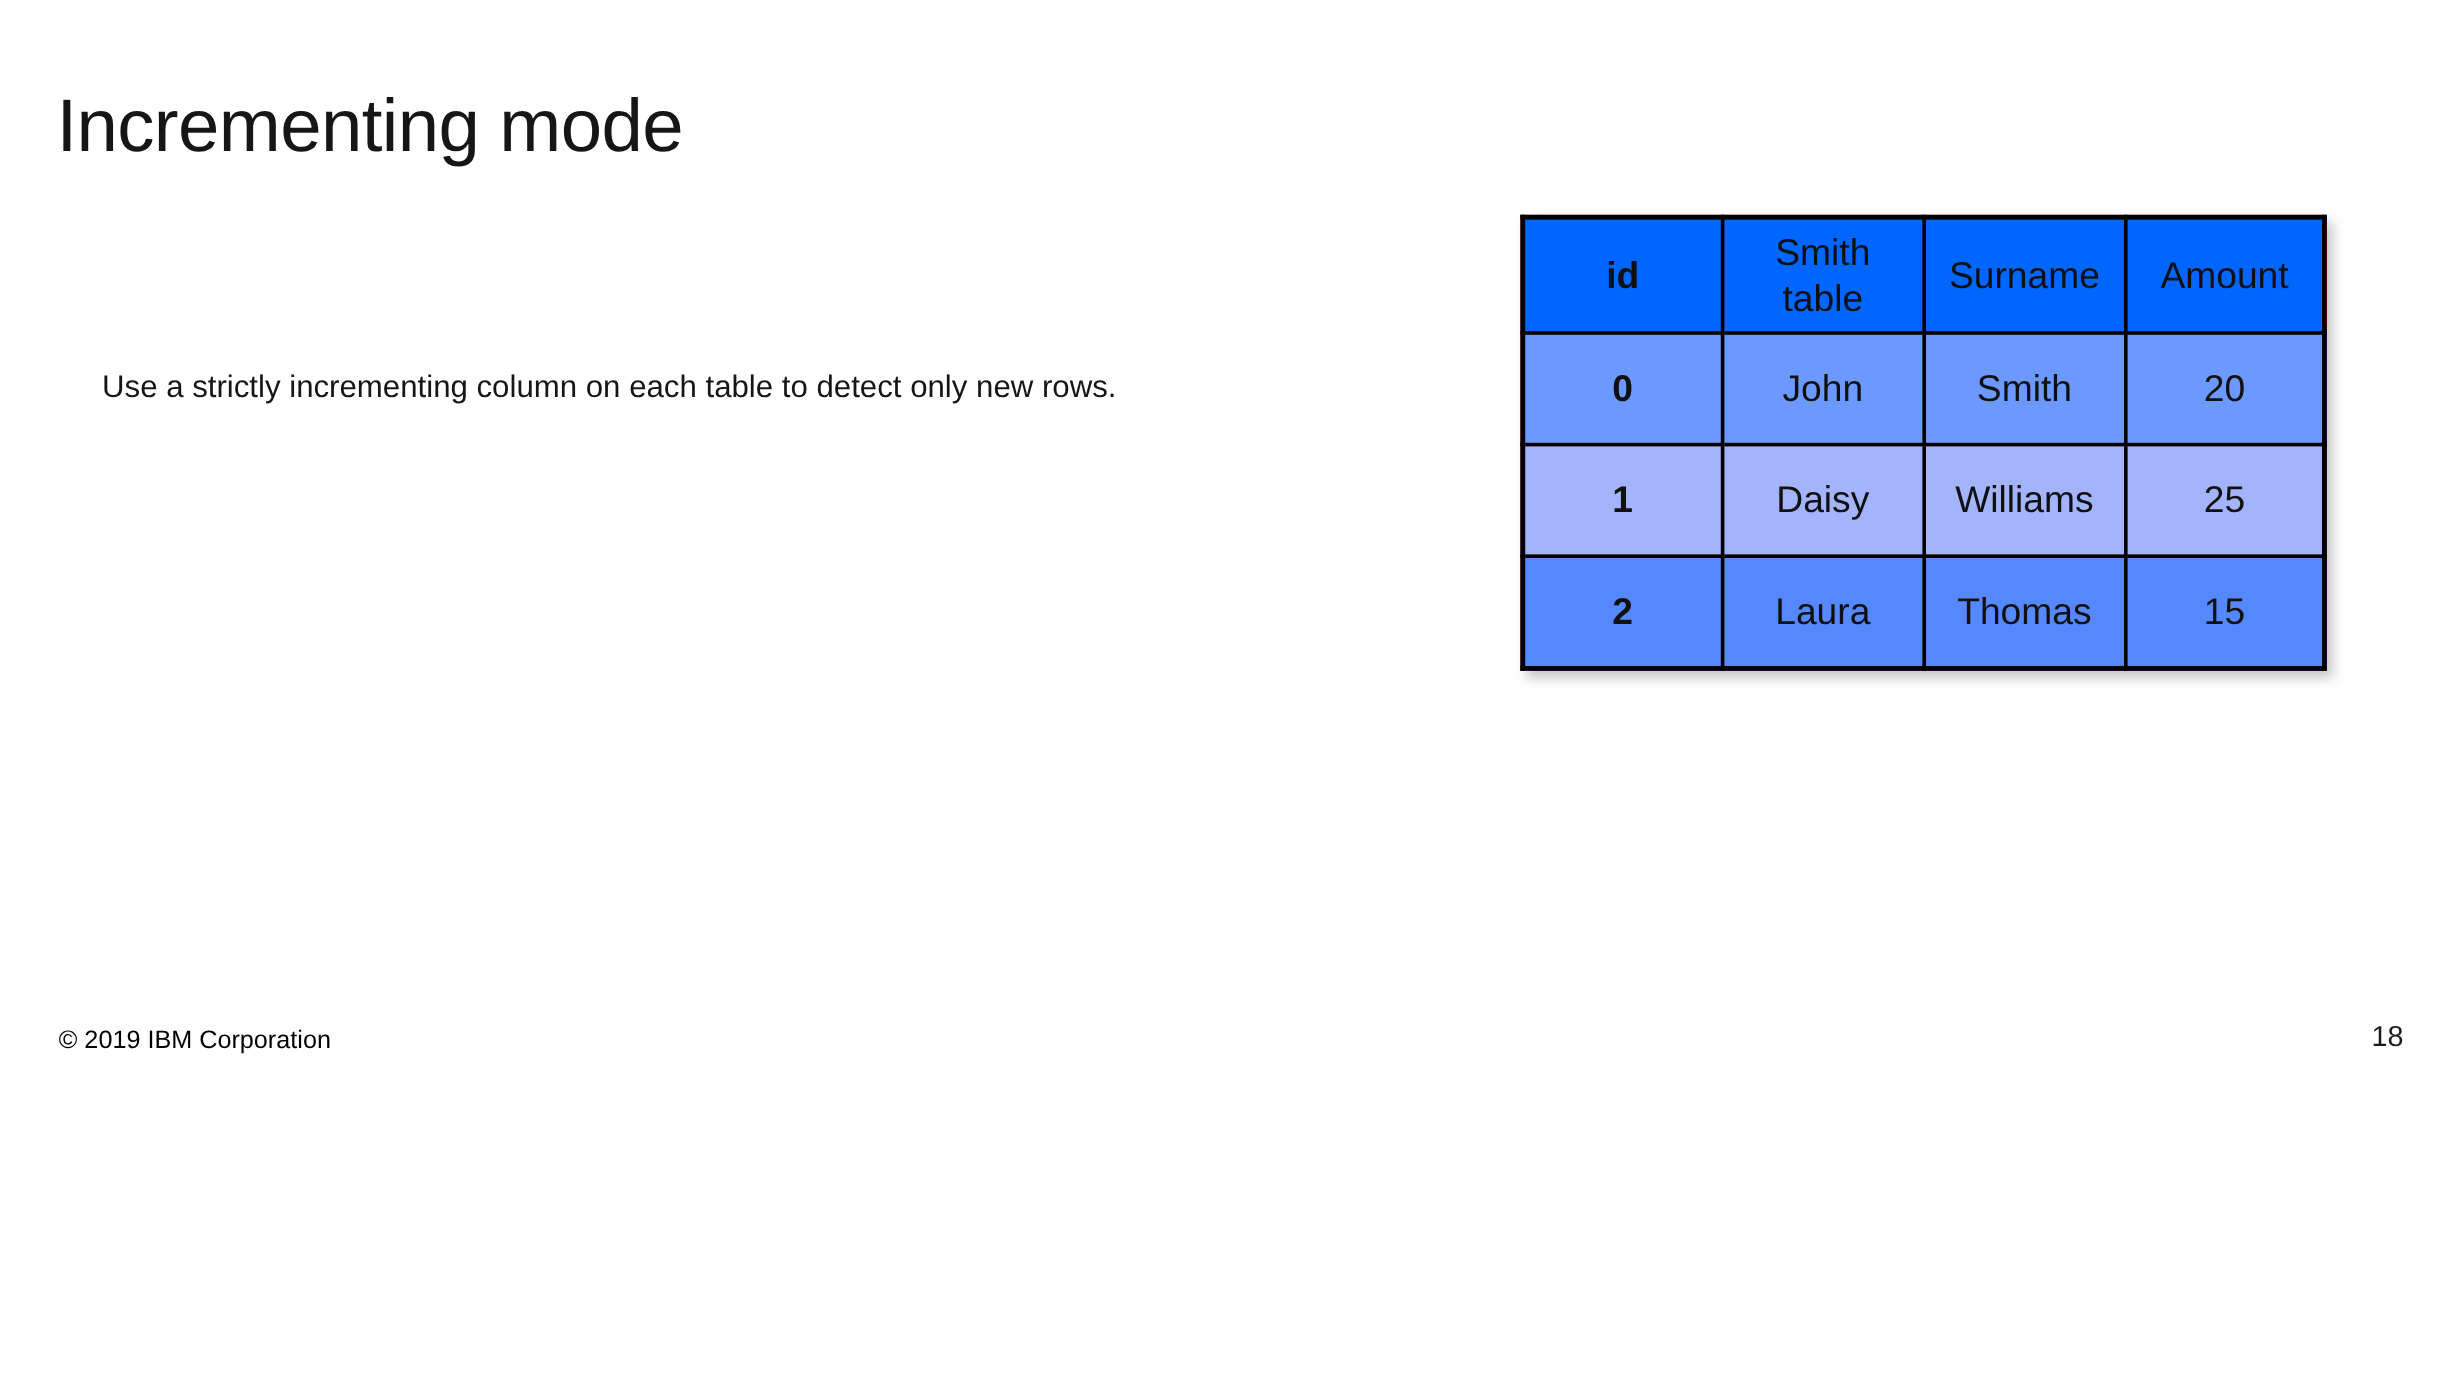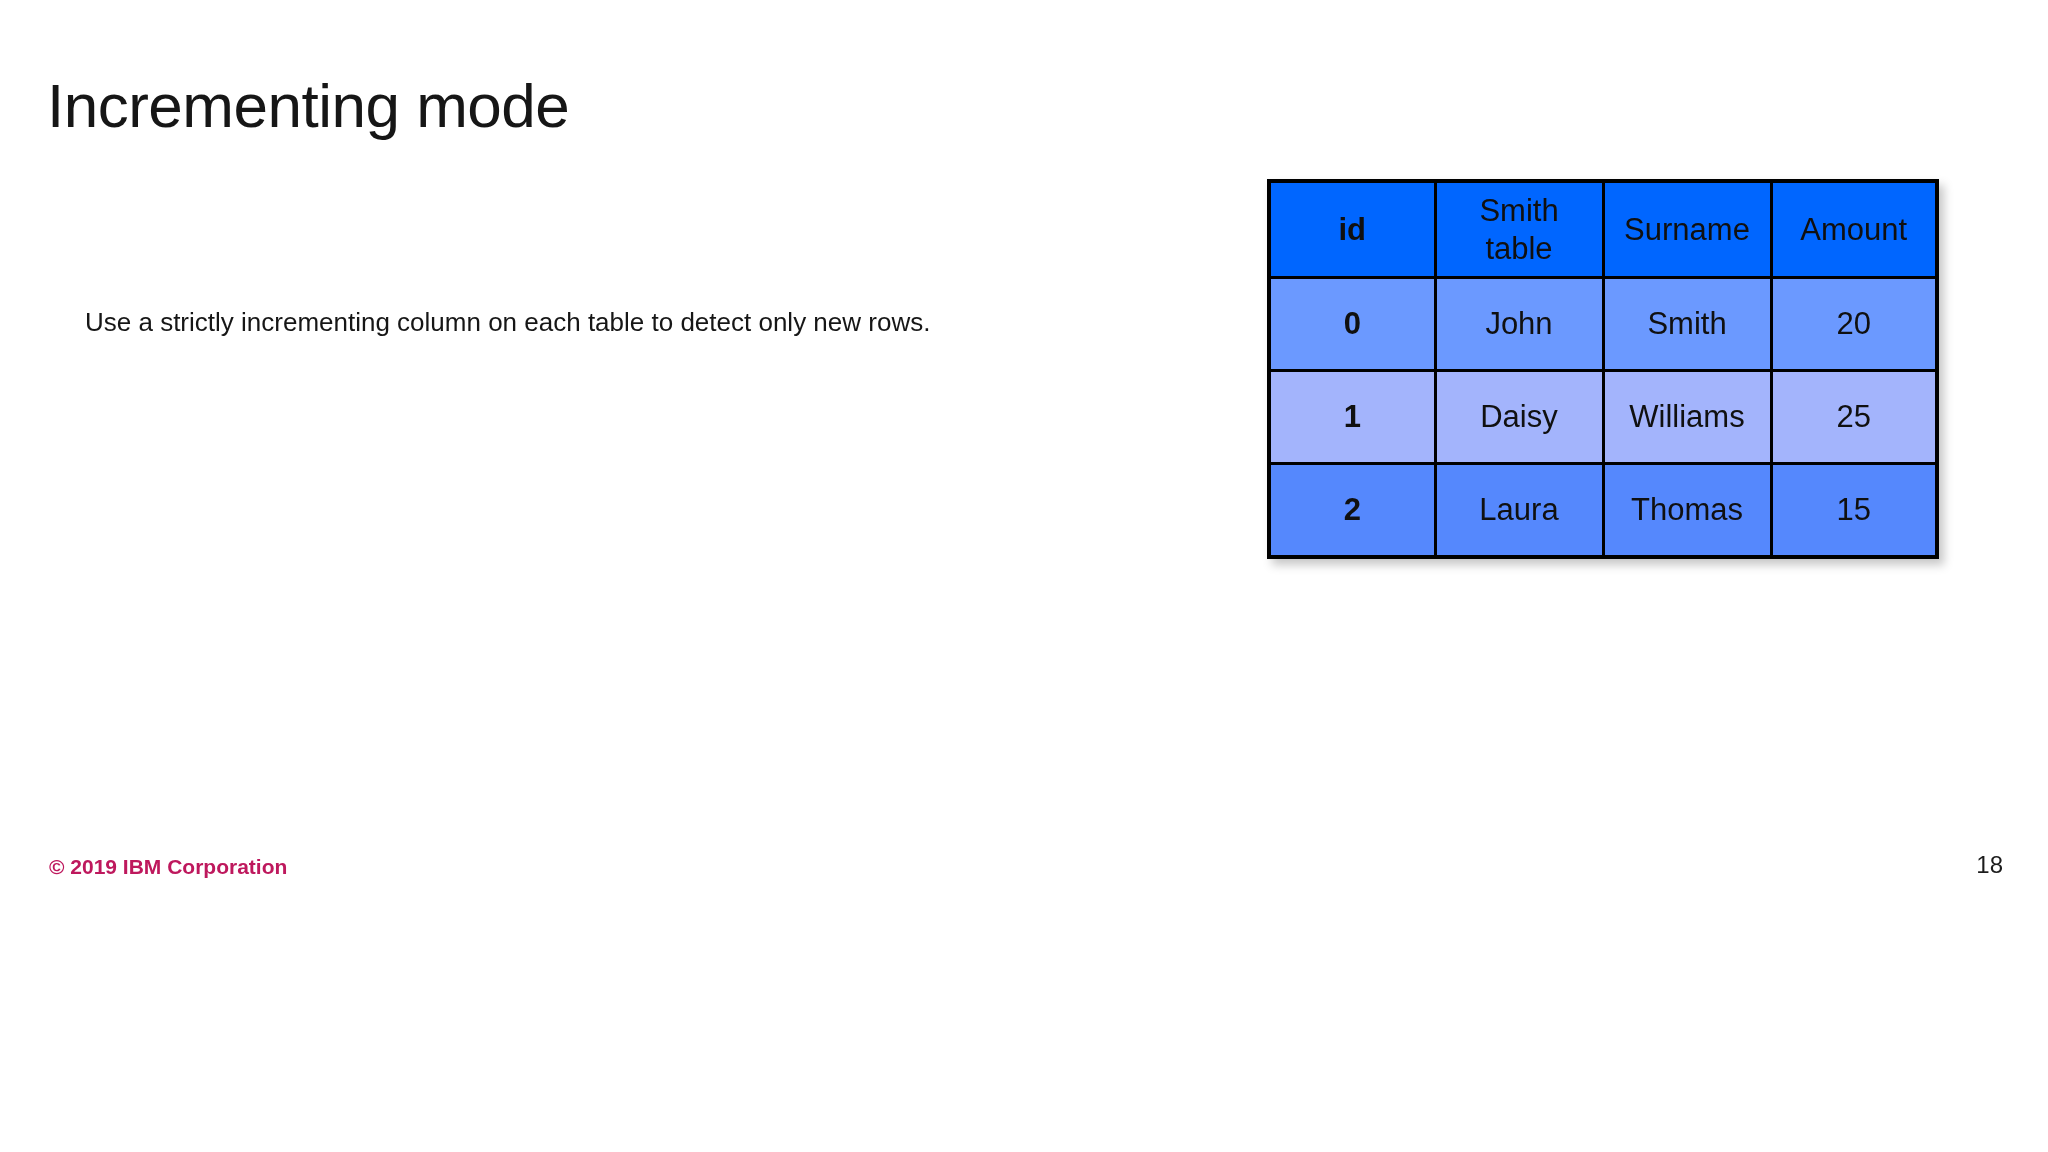--- a/index.html
+++ b/index.html
@@ -105,22 +105,22 @@
   tr.row-tone-a td { background: #6b99ff; }
   tr.row-tone-b td { background: #a3b4fc; }
   tr.row-tone-c td { background: #5588fd; }
 
   
   .footer-copyright {
     position: absolute;
     left: 49px;
     bottom: 37px;
     font-size: 21px;
-    font-weight: 700;
-    color: #be185d;
+    font-weight: 400;
+    color: #000000;
     white-space: nowrap;
   }
 
   .footer-pagenum {
     position: absolute;
     right: 45px;
     bottom: 37px;
     font-size: 24px;
     font-weight: 400;
     color: #1c1c1c;

